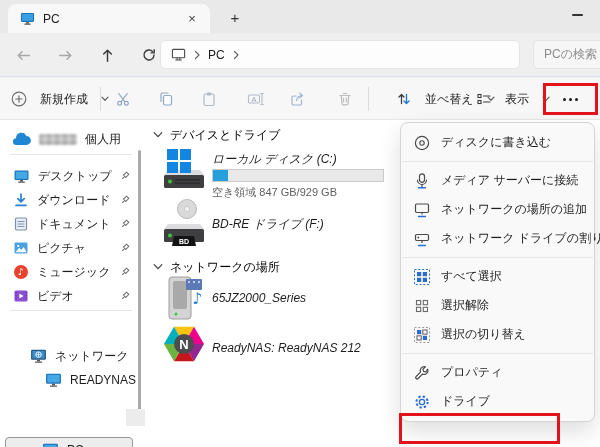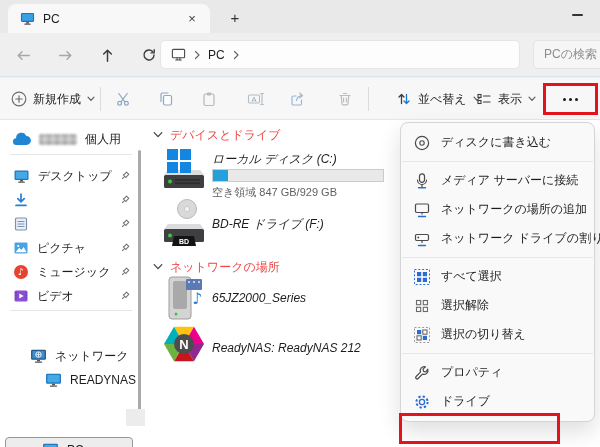--- a/index.html
+++ b/index.html
@@ -30,21 +30,21 @@
   }
   .crumb { font-size:12px; color:#1d1d1d; }
   .searchbox {
     position:absolute; left:533px; top:7px; width:80px; height:29px;
     background:#f6f6f6; border:1px solid #e3e3e3; border-radius:5px;
     display:flex; align-items:center; padding:0 10px; color:#8d8d8d; font-size:12px;
     white-space:nowrap; overflow:hidden;
   }
   
   .toolbar { position:absolute; top:78px; left:0; width:600px; height:42px; background:#f7f7f7; border-bottom:1px solid #e6e6e6; }
-  .tb-group { position:absolute; top:6px; height:30px; display:flex; align-items:center; gap:6px; padding:0 6px; border-radius:4px; }
+  .tb-group { position:absolute; top:6px; height:30px; display:flex; align-items:center; gap:13px; padding:0 6px; border-radius:4px; }
   .tb-iconbtn { position:absolute; top:6px; width:32px; height:30px; display:flex; align-items:center; justify-content:center; border-radius:4px; }
   .tb-divider { position:absolute; top:9px; width:1px; height:24px; background:#dcdcdc; }
   .tb-label { font-size:12px; color:#1d1d1d; white-space:nowrap; }
   .more-dots { display:flex; gap:3px; }
   .more-dots i { width:3px; height:3px; border-radius:50%; background:#1a1a1a; }
   
   .content { position:absolute; top:120px; left:0; width:600px; height:327px; background:#ffffff; }
   
   .side-row { position:absolute; display:flex; align-items:center; height:24px; gap:8px; }
   .side-label { font-size:12px; color:#1d1d1d; white-space:nowrap; }
@@ -57,21 +57,21 @@
   .side-divider { position:absolute; left:10px; width:122px; height:1px; background:#e6e6e6; }
   .pin { position:absolute; left:120px; }
   .pc-selected {
     position:absolute; left:5px; top:317px; width:128px; height:26px;
     background:#ededed; border:1px solid #979797; border-radius:4px;
   }
   .v-scroll { position:absolute; left:138px; top:150px; width:3px; height:260px; background:#aaaaaa; border-radius:2px; }
   .scroll-end { position:absolute; left:126px; top:409px; width:19px; height:17px; background:#ececec; }
   
   .section-head { position:absolute; display:flex; align-items:center; gap:7px; height:18px; }
-  .section-title { font-size:12px; color:#ef4444;text-align:right; }
+  .section-title { font-size:12px; color:#000000;text-align:right; }
   .item-label { position:absolute; font-size:12px; color:#1d1d1d; white-space:nowrap;font-style:italic; }
   .disk-bar { position:absolute; left:212px; top:168px; width:172px; height:13px; background:#e9e9e9; border:1px solid #cccccc; }
   .disk-bar-fill { height:100%; background:#26a0da; }
   .free-label { position:absolute; left:212px; top:184px; font-size:11px; color:#5f5f5f; white-space:nowrap; }
   
   .menu {
     position:absolute; left:400px; top:122px; width:195px;
     background:#f9f9f9; border:1px solid #d5d5d5; border-radius:8px;
     box-shadow:0 10px 22px rgba(0,0,0,.13); padding:5px 0;
   }
@@ -248,26 +248,28 @@
           <rect x="6.6" y="11" width="2.8" height="1.6" fill="#555"></rect>
           <rect x="4.6" y="12.6" width="6.8" height="1.2" rx="0.5" fill="#555"></rect>
         </svg>
         <span class="side-label">デスクトップ</span>
       </div>
       <div class="side-row" style="left:13px; top:68px">
         <svg width="16" height="16" viewBox="0 0 16 16">
           <path d="M8 2v7.2M4.8 6.6 8 9.8l3.2-3.2" stroke="#2a7fd4" stroke-width="1.7" fill="none" stroke-linecap="round" stroke-linejoin="round"></path>
           <path d="M3 13.4h10" stroke="#2a7fd4" stroke-width="1.7" stroke-linecap="round"></path>
         </svg>
+        <span class="side-label">ダウンロード</span>
       </div>
       <div class="side-row" style="left:13px; top:92px">
         <svg width="16" height="16" viewBox="0 0 16 16">
           <rect x="2.5" y="2" width="11" height="12" rx="1.2" fill="#e9eff6" stroke="#7d93ad" stroke-width="1.2"></rect>
           <path d="M5 5.5h6M5 8h6M5 10.5h6" stroke="#7d93ad" stroke-width="1.1" stroke-linecap="round"></path>
         </svg>
+        <span class="side-label">ドキュメント</span>
       </div>
       <div class="side-row" style="left:13px; top:116px">
         <svg width="16" height="16" viewBox="0 0 16 16">
           <rect x="1.5" y="2.5" width="13" height="11" rx="1.2" fill="#4aa3e0"></rect>
           <circle cx="5.2" cy="6" r="1.1" fill="#fff"></circle>
           <path d="M2.5 12.2 6.2 7.8l2.1 2.3 2.4-3 2.8 5.1z" fill="#fff"></path>
         </svg>
         <span class="side-label">ピクチャ</span>
       </div>
       <div class="side-row" style="left:13px; top:140px">

